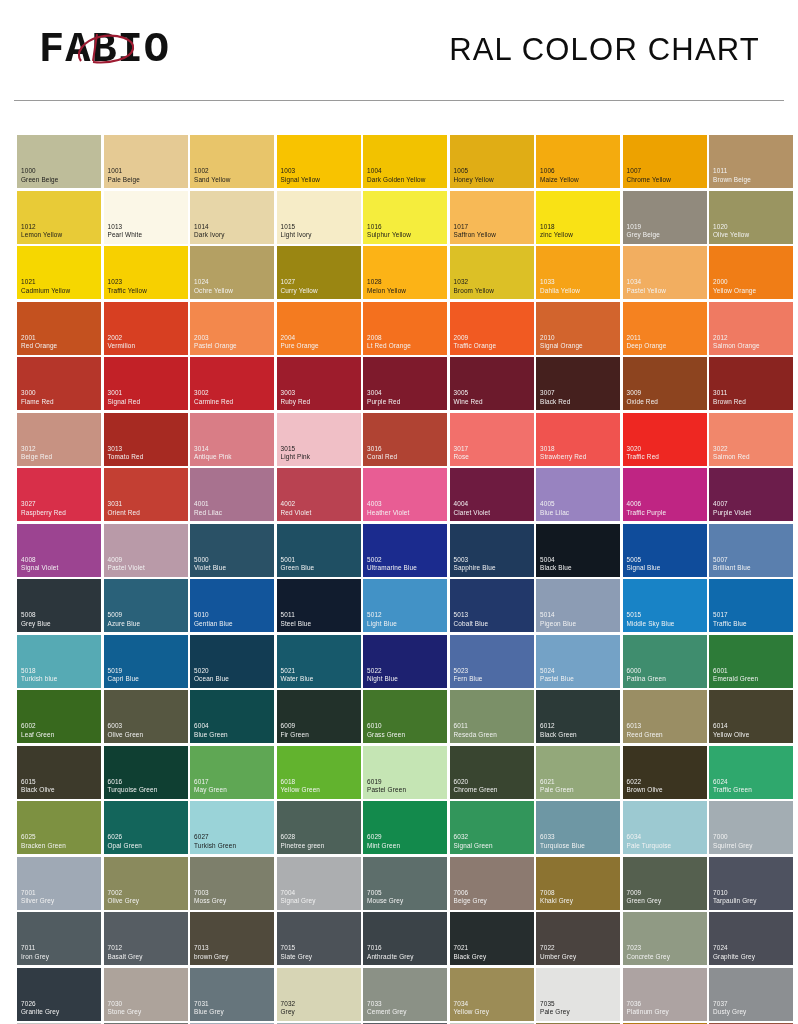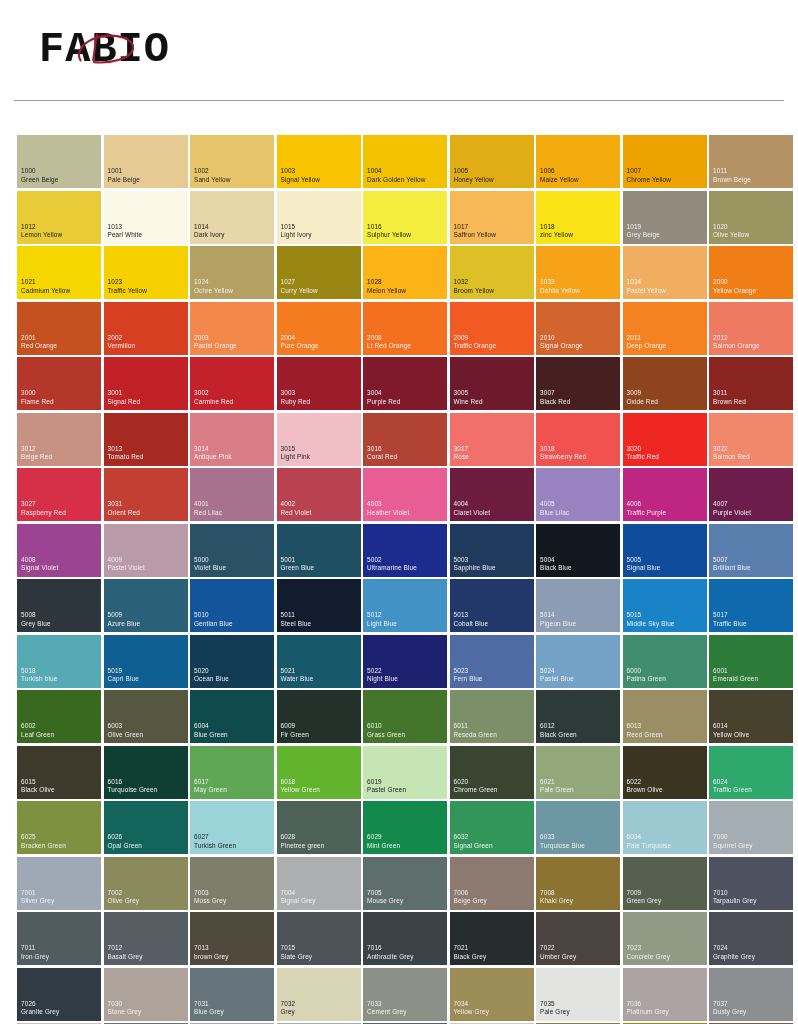--- a/index.html
+++ b/index.html
@@ -109,20 +109,21 @@
 <div class="page">
 
   <div class="header">
     <div class="logo">
       <span class="logo-text">FABIO</span>
       <svg class="logo-swoosh" viewBox="0 0 66 34">
         <path d="M8 30 C 2 22, 10 10, 26 6 C 44 2, 62 8, 60 18 C 58 28, 36 33, 20 31" fill="none" stroke="#9e1b32" stroke-width="2.2"></path>
         <path d="M24 3 L 20 30" fill="none" stroke="#9e1b32" stroke-width="2"></path>
       </svg>
     </div>
+    <div class="chart-title">RAL COLOR CHART</div>
   </div>
 
   <div class="rule"></div>
 
   <div class="grid-wrap">
     <div class="grid" id="swatch-grid">
         <div class="swatch light" style="background: rgb(190, 189, 154);">
           <div class="code">1000</div>
           <div class="name">Green Beige</div>
         </div>

